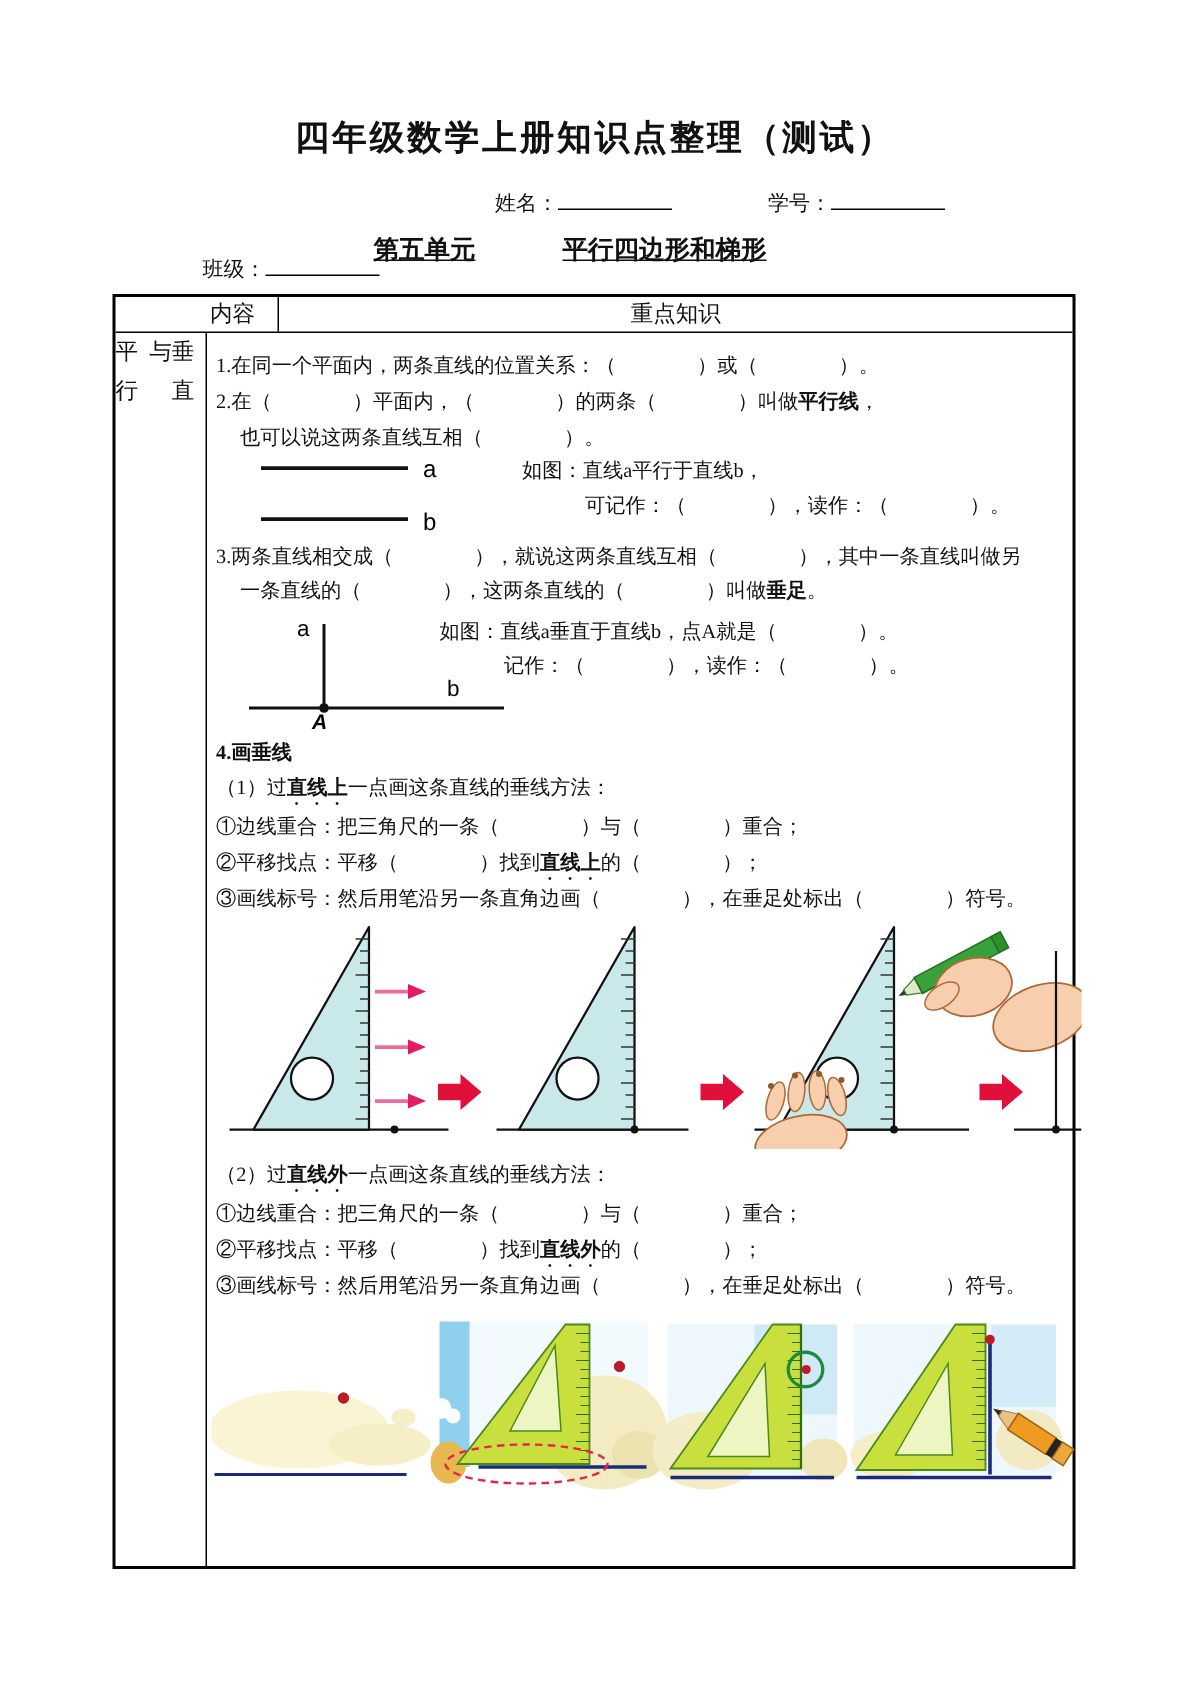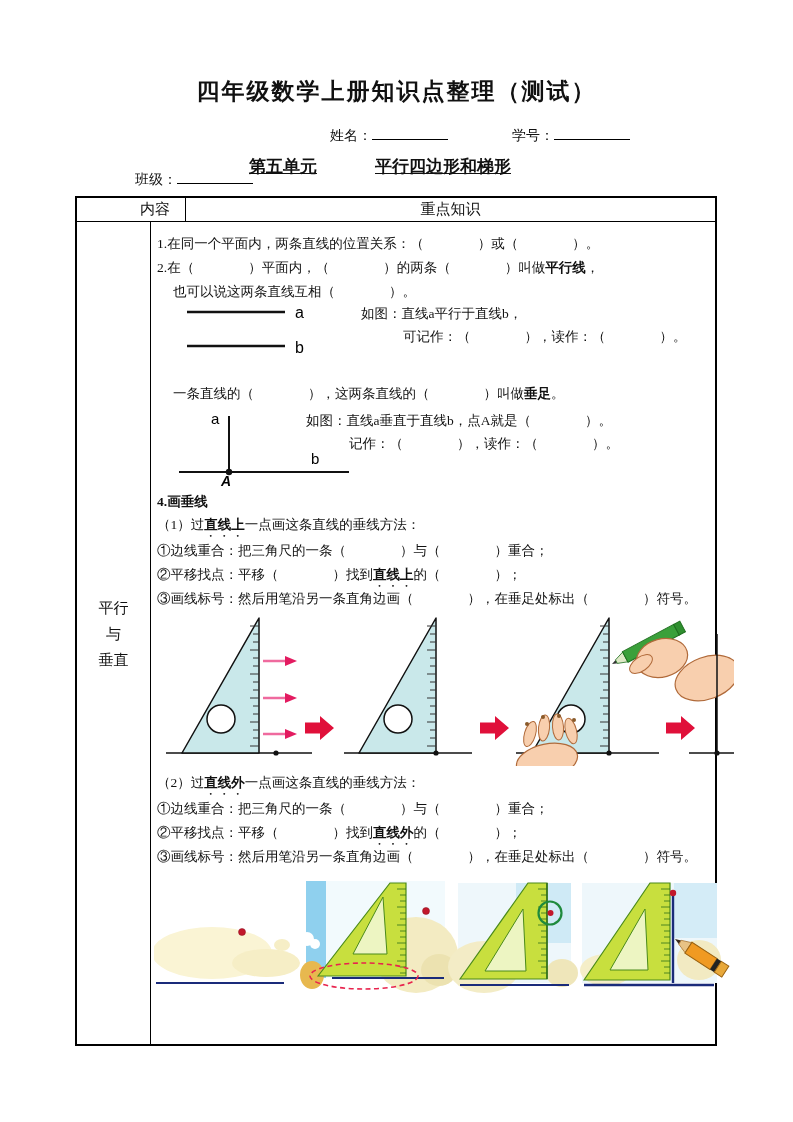--- a/index.html
+++ b/index.html
@@ -11,21 +11,21 @@
   .info-item{top:126px;font-size:14px;white-space:nowrap;}
   .wline{display:inline-block;width:76px;border-bottom:1px solid #000;height:13px;vertical-align:baseline;}
   .unit-line{top:155px;left:0;width:760px;text-align:center;font-size:17px;font-weight:bold;text-decoration:underline;}
   .unit-line .gap{display:inline-block;width:58px;}
   
   .sheet{left:75px;top:196px;width:642px;height:850px;border:2px solid #000;box-sizing:border-box;}
   .hdr{height:23px;border-bottom:1.5px solid #000;display:flex;padding-left:48px;}
   .hdr .c1{width:61px;border-right:1.5px solid #000;display:flex;align-items:center;justify-content:center;font-size:15px;box-sizing:border-box;}
   .hdr .c2{flex:1;display:flex;align-items:center;justify-content:center;font-size:15px;}
   .bodyrow{display:flex;height:823px;}
-  .side{width:74px;border-right:1.5px solid #000;display:flex;flex-direction:column;align-items:center;justify-content:center;font-size:15px;line-height:26px;box-sizing:border-box;}
+  .side{width:61px;border-right:1.5px solid #000;display:flex;justify-content:center;font-size:15px;line-height:26px;box-sizing:border-box;}
   .main{flex:1;position:relative;font-size:13.5px;}
   .cl{position:absolute;left:6px;white-space:nowrap;line-height:20px;}
   .b{font-weight:bold;}
   .em-dots{font-weight:bold;
     text-emphasis:filled dot;text-emphasis-position:under left;
     -webkit-text-emphasis:filled dot;-webkit-text-emphasis-position:under left;}
   .figtext{font-family:"Liberation Sans","DejaVu Sans",sans-serif;}
   svg{display:block;}
 </style>
 </head>
@@ -69,20 +69,21 @@
 
       <svg class="abs" style="top:78px;left:30px;" width="150" height="62" viewBox="0 0 150 62">
         <line x1="6" y1="12" x2="104" y2="12" stroke="#111" stroke-width="2.5"></line>
         <line x1="6" y1="46" x2="104" y2="46" stroke="#111" stroke-width="2.5"></line>
         <text x="114" y="18" font-size="16" class="figtext">a</text>
         <text x="114" y="53" font-size="16" class="figtext">b</text>
       </svg>
       <div class="cl" style="top:82px;left:210px;">如图：直线a平行于直线b，</div>
       <div class="cl" style="top:105px;left:252px;">可记作：（　　　　），读作：（　　　　）。</div>
 
+      <div class="cl" style="top:139px;">3.两条直线相交成（　　　　），就说这两条直线互相（　　　　），其中一条直线叫做另</div>
       <div class="cl" style="top:162px;left:22px;">
         <span>一条直线的（　　　　），这两条直线的（　　　　）叫做</span><span class="b">垂足</span><span>。</span>
       </div>
 
       <svg class="abs" style="top:186px;left:20px;" width="190" height="80" viewBox="0 0 190 80">
         <line x1="58" y1="8" x2="58" y2="64" stroke="#111" stroke-width="2"></line>
         <line x1="8" y1="64" x2="178" y2="64" stroke="#111" stroke-width="2"></line>
         <circle cx="58" cy="64" r="3.2" fill="#111"></circle>
         <text x="40" y="16" font-size="15" class="figtext">a</text>
         <text x="140" y="56" font-size="15" class="figtext">b</text>

